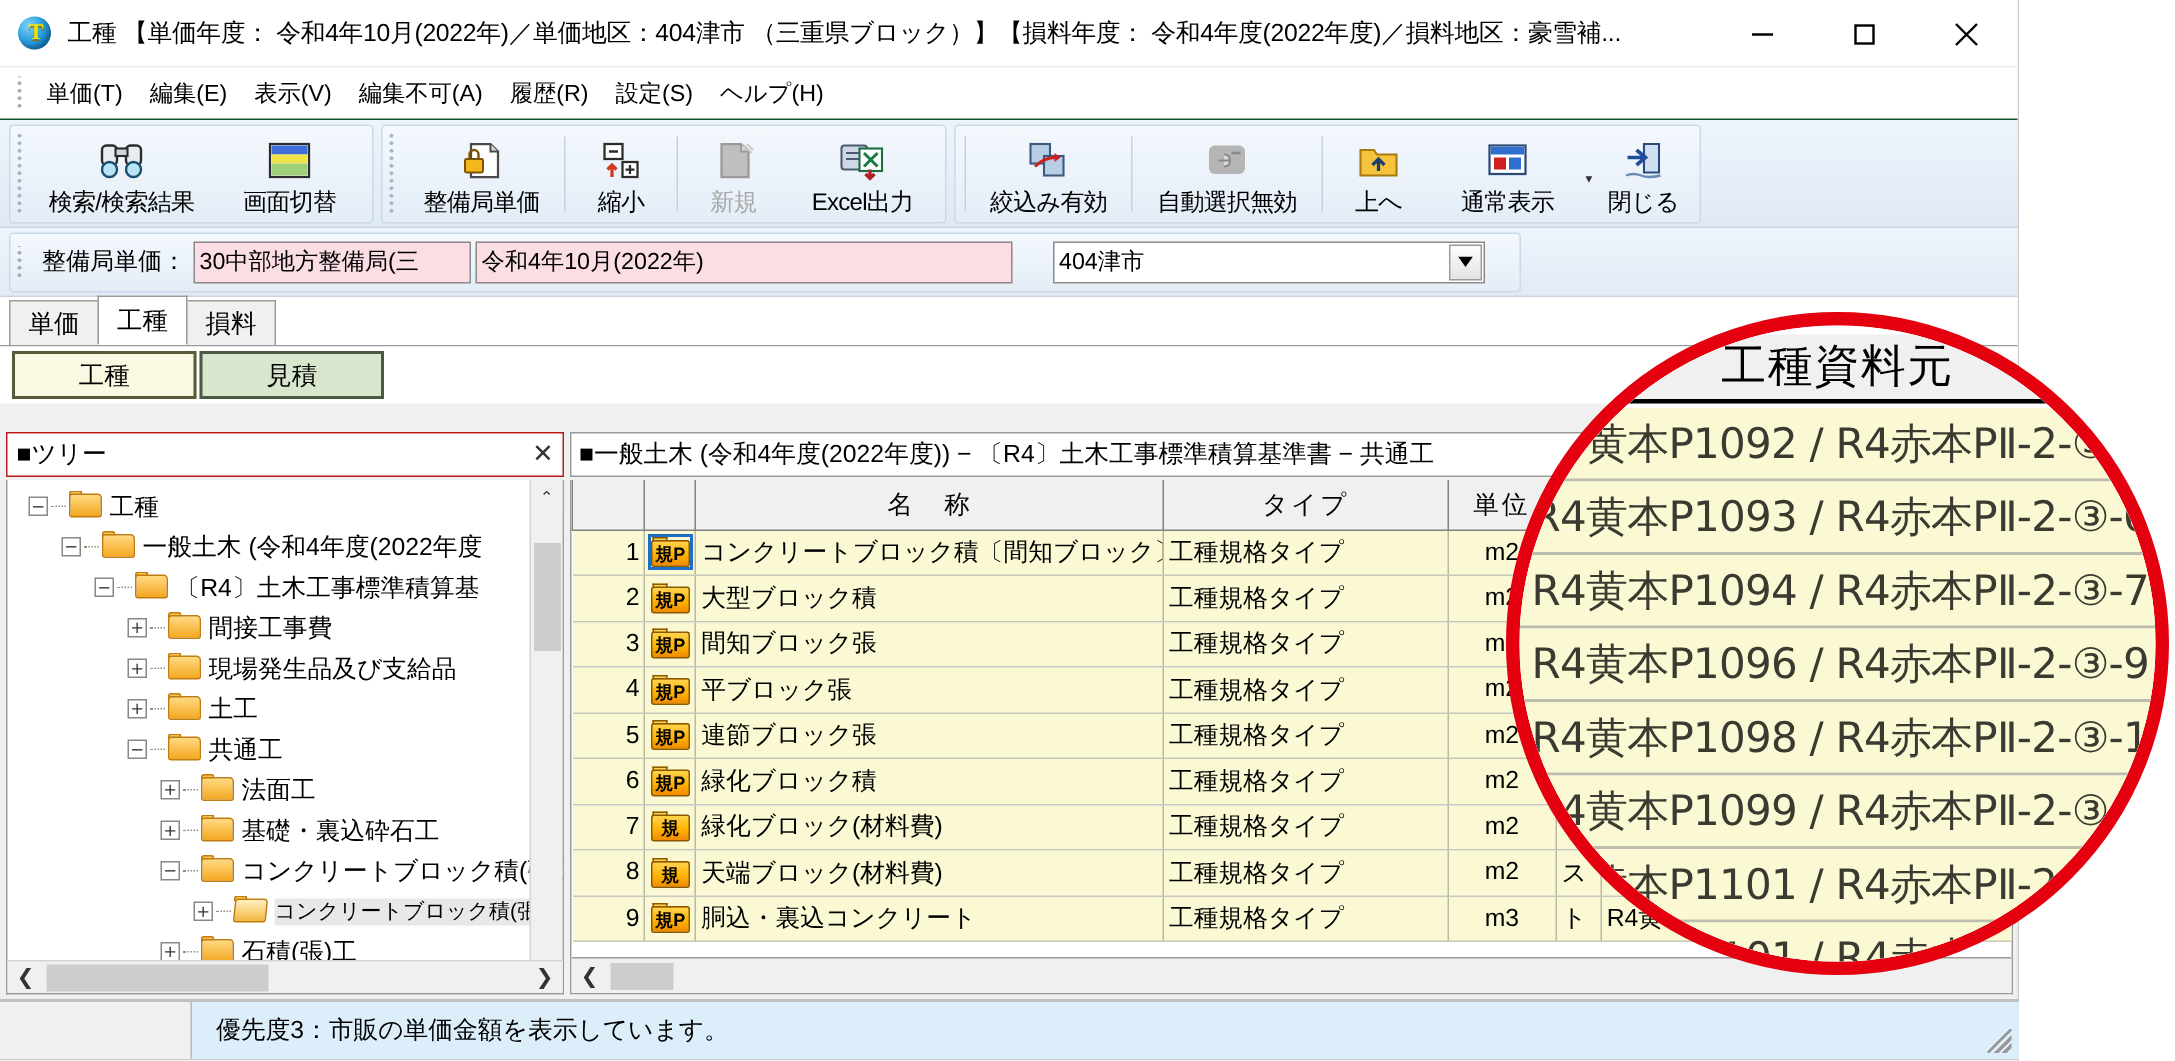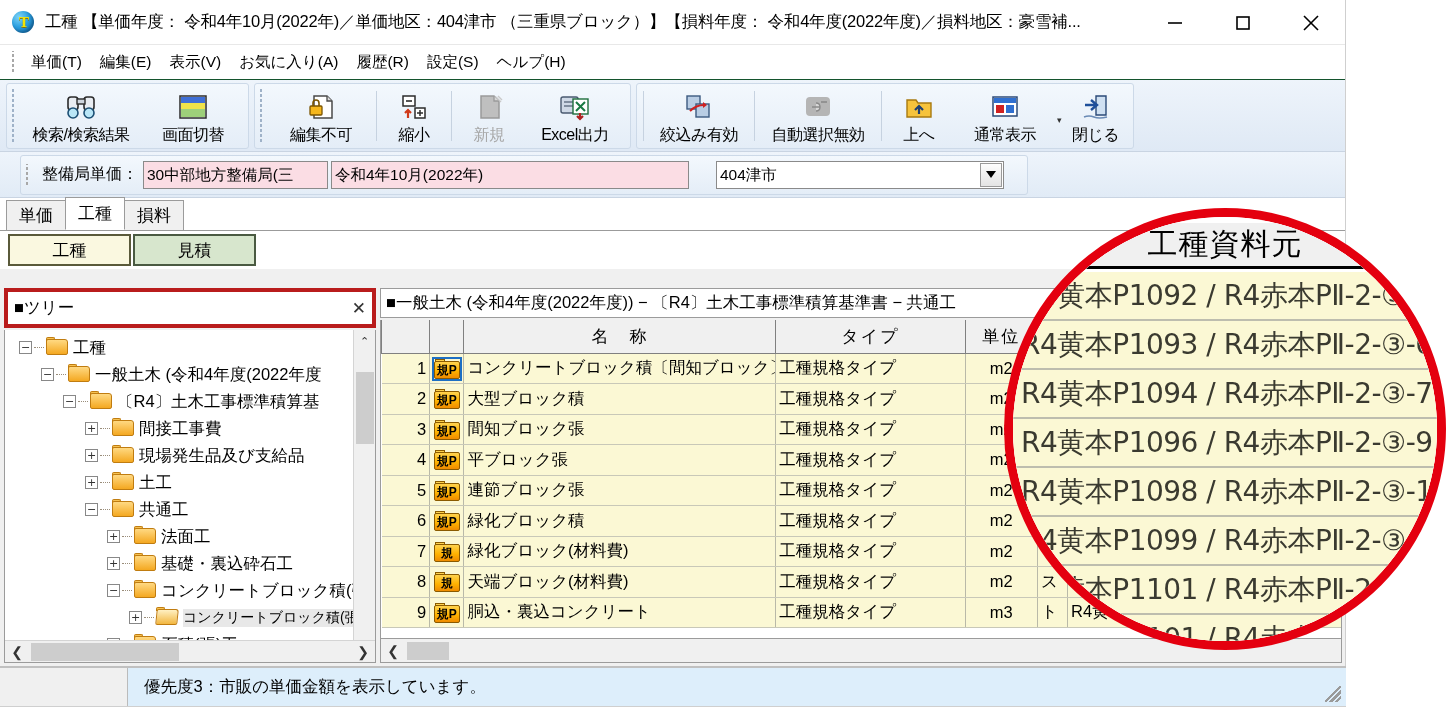--- a/index.html
+++ b/index.html
@@ -159,21 +159,21 @@
     margin-bottom: 22px;
     font-size: 9px;
     color: #333;
   }
 
   
   .filterbar {
     height: 46px;
     background: linear-gradient(to bottom, #eef4fb 0%, #e1ebf6 100%);
     display: flex; align-items: center;
-    padding: 0 20px;
+    padding: 0 6px;
     border-bottom: 1px solid #c9d4e2;
   }
   .fb-inner {
     display: flex; align-items: center;
     background: linear-gradient(to bottom, #f3f8fd, #e4edf7);
     border: 1px solid #ccd9e8;
     border-radius: 3px;
     height: 40px;
     width: 1008px;
     padding-left: 3px;
@@ -271,23 +271,23 @@
     display: flex;
   }
 
   
   .tree-panel {
     width: 372px;
     display: flex; flex-direction: column;
     margin-right: 4px;
   }
   .panel-head {
-    height: 40px;
-    background: #ffffff;
-    border: 4px solid #b91c1c;
+    height: 30px;
+    background: #ffffff;
+    border: 1px solid #b91c1c;
     display: flex; align-items: center;
     padding: 0 6px;
     font-size: 16.5px;
     justify-content: space-between;
   }
   .panel-head .close-x {
     font-size: 17px; color: #333; cursor: default;
   }
   .tree-body {
     flex: 1;
@@ -600,21 +600,21 @@
             </svg>
       </div>
     </div>
   </div>
 
   <div class="menubar">
     <div class="gripper"></div>
     <div class="menuitem">単価(T)</div>
     <div class="menuitem">編集(E)</div>
     <div class="menuitem">表示(V)</div>
-    <div class="menuitem">お気に入り(A)</div>
+    <div class="menuitem">編集不可(A)</div>
     <div class="menuitem">履歴(R)</div>
     <div class="menuitem">設定(S)</div>
     <div class="menuitem">ヘルプ(H)</div>
   </div>
 
   <div class="toolbar">
 
     <div class="tb-group">
       <div class="tb-grip"></div>
       <div class="tb-btn wide">
@@ -646,21 +646,21 @@
       <div class="tb-grip"></div>
       <div class="tb-btn">
         <div class="tb-ico">
           <svg width="30" height="28" viewBox="0 0 30 28">
             <path d="M8 3 h13 l5 5 v17 h-18 z" fill="#fff" stroke="#4a4a4a" stroke-width="1.5"></path>
             <path d="M21 3 v5 h5" fill="#dcdcdc" stroke="#4a4a4a" stroke-width="1.3"></path>
             <rect x="4" y="13" width="12" height="9" rx="1" fill="#f5b71e" stroke="#7a5400" stroke-width="1.3"></rect>
             <path d="M7 13 v-3 a3 3 0 0 1 6 0 v3" fill="none" stroke="#7a5400" stroke-width="1.6"></path>
           </svg>
         </div>
-        <div class="tb-lbl">編集不可</div>
+        <div class="tb-lbl">整備局単価</div>
       </div>
       <div class="tb-sep"></div>
       <div class="tb-btn narrow">
         <div class="tb-ico">
           <svg width="30" height="28" viewBox="0 0 30 28">
             <rect x="4" y="3" width="12" height="10" fill="#fff" stroke="#2b2b2b" stroke-width="1.5"></rect>
             <line x1="7" y1="8" x2="13" y2="8" stroke="#2b2b2b" stroke-width="1.6"></line>
             <path d="M9 25 v-8 M6 20 l3-3 3 3" stroke="#d03a1a" stroke-width="2.2" fill="none"></path>
             <rect x="16" y="15" width="10" height="10" fill="#fff" stroke="#2b2b2b" stroke-width="1.5"></rect>
             <line x1="18" y1="20" x2="24" y2="20" stroke="#2b2b2b" stroke-width="1.5"></line>

